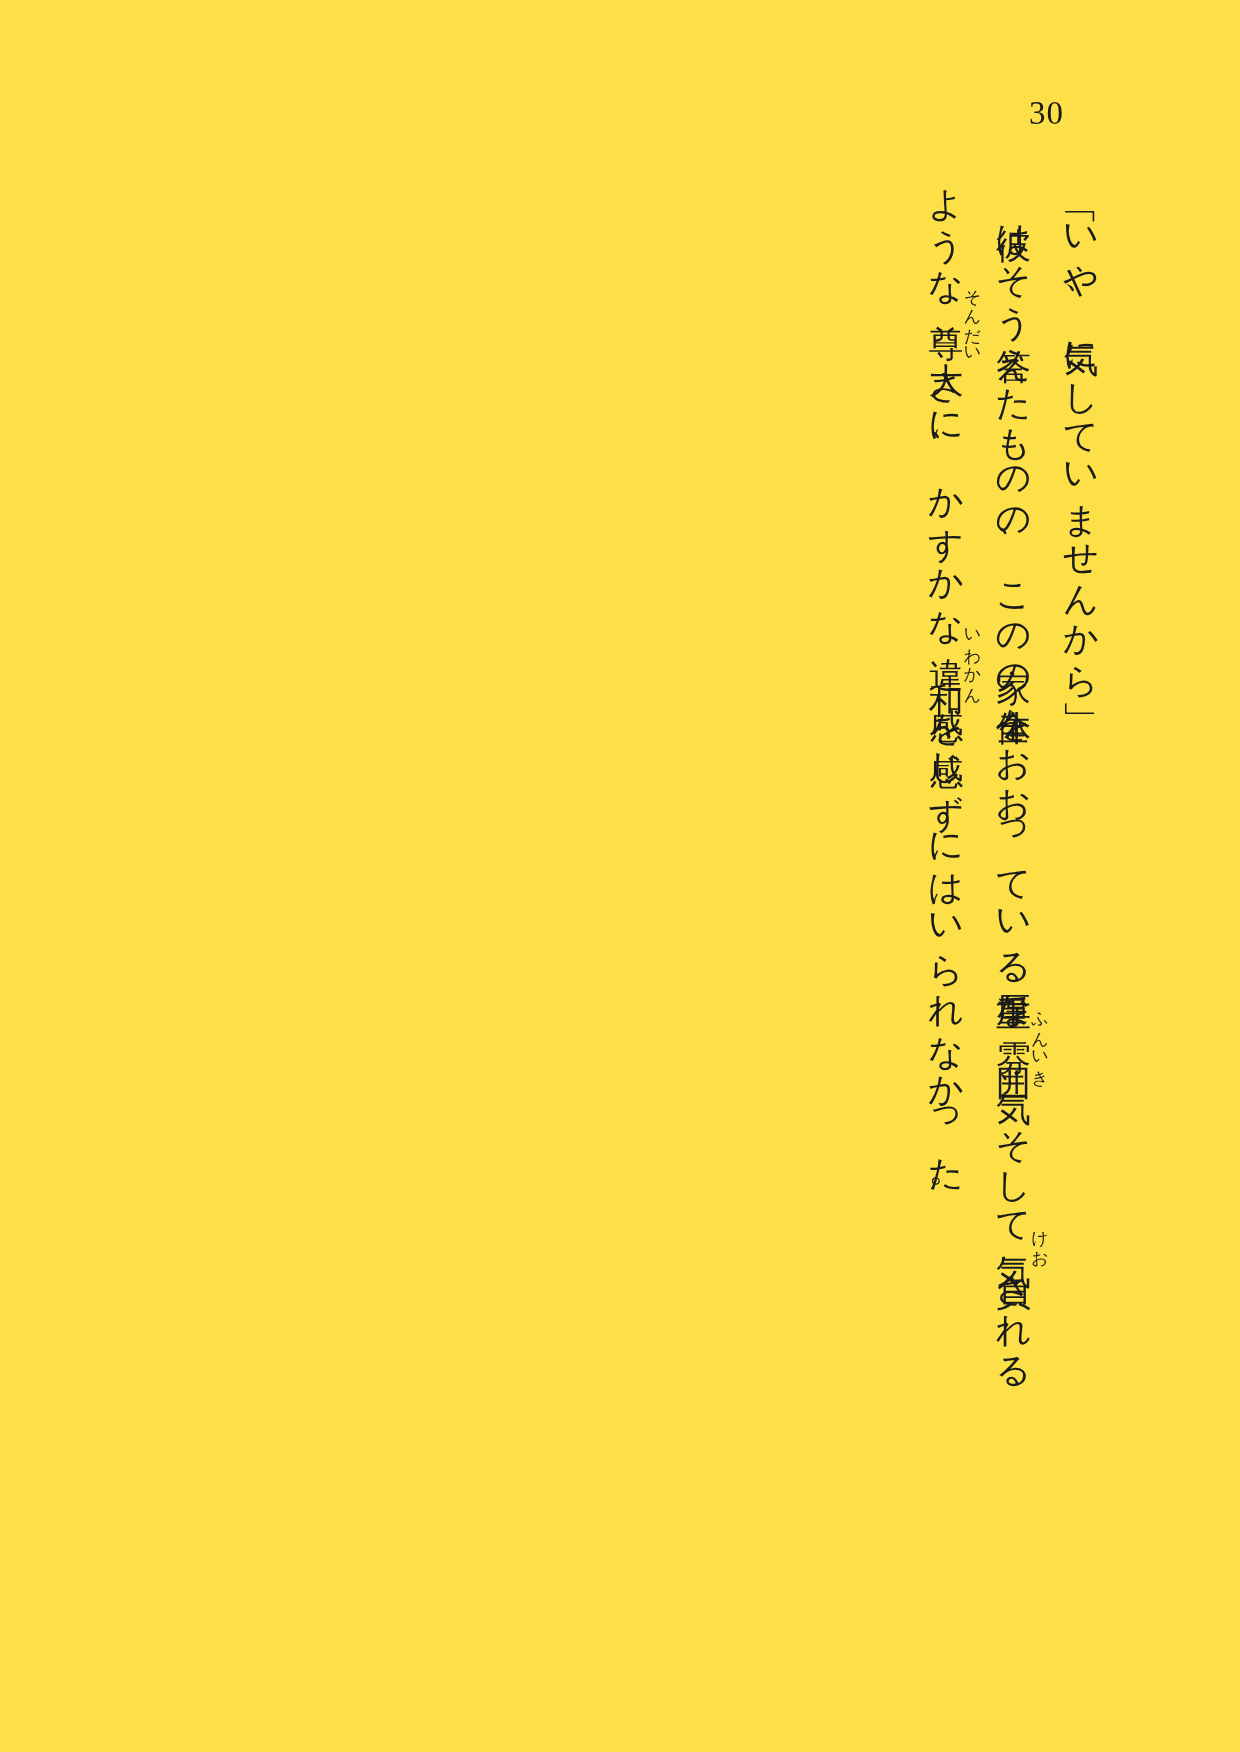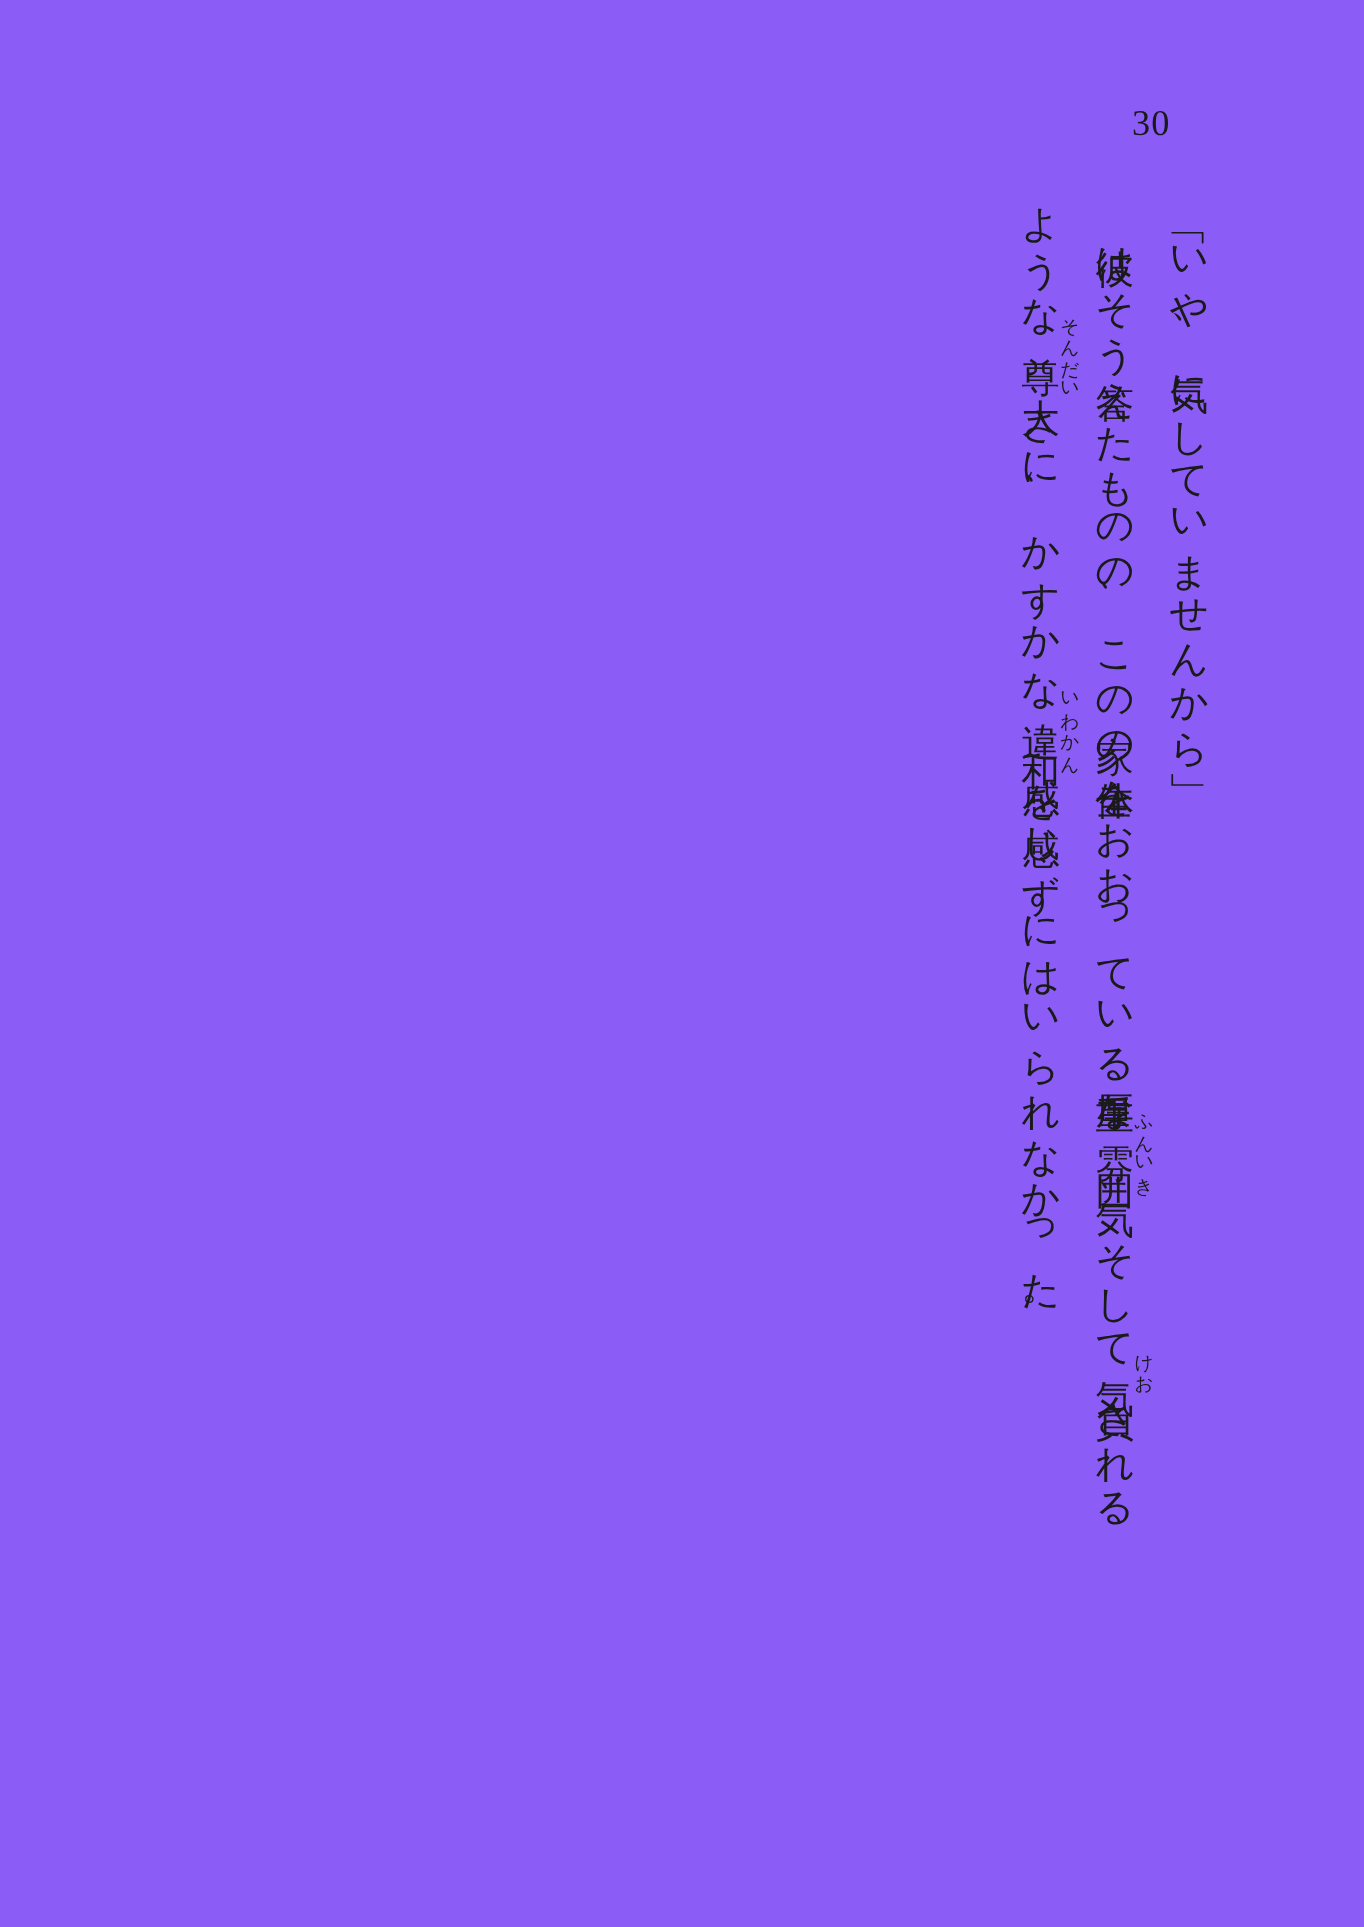--- a/index.html
+++ b/index.html
@@ -7,21 +7,21 @@
     width: 1240px;
     height: 1752px;
     background: #fefefe;
     overflow: hidden;
     font-family: "Liberation Serif", "DejaVu Serif", serif;
   }
   .page {
     position: relative;
     width: 1240px;
     height: 1752px;
-    background: #8b5cf6;
+    background: #fde047;
     color: #1a1a1a;
   }
   .page-number {
     position: absolute;
     top: 95px;
     left: 1029px;
     font-size: 33px;
     letter-spacing: 1px;
     color: #1a1a1a;
   }

